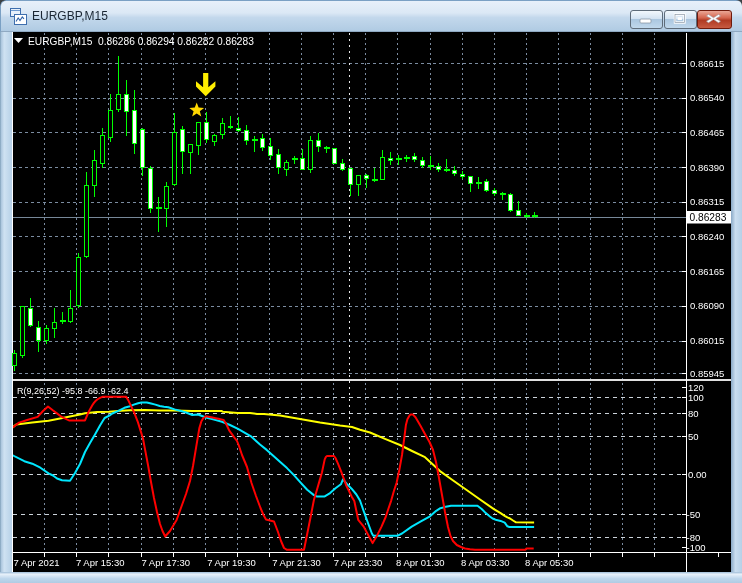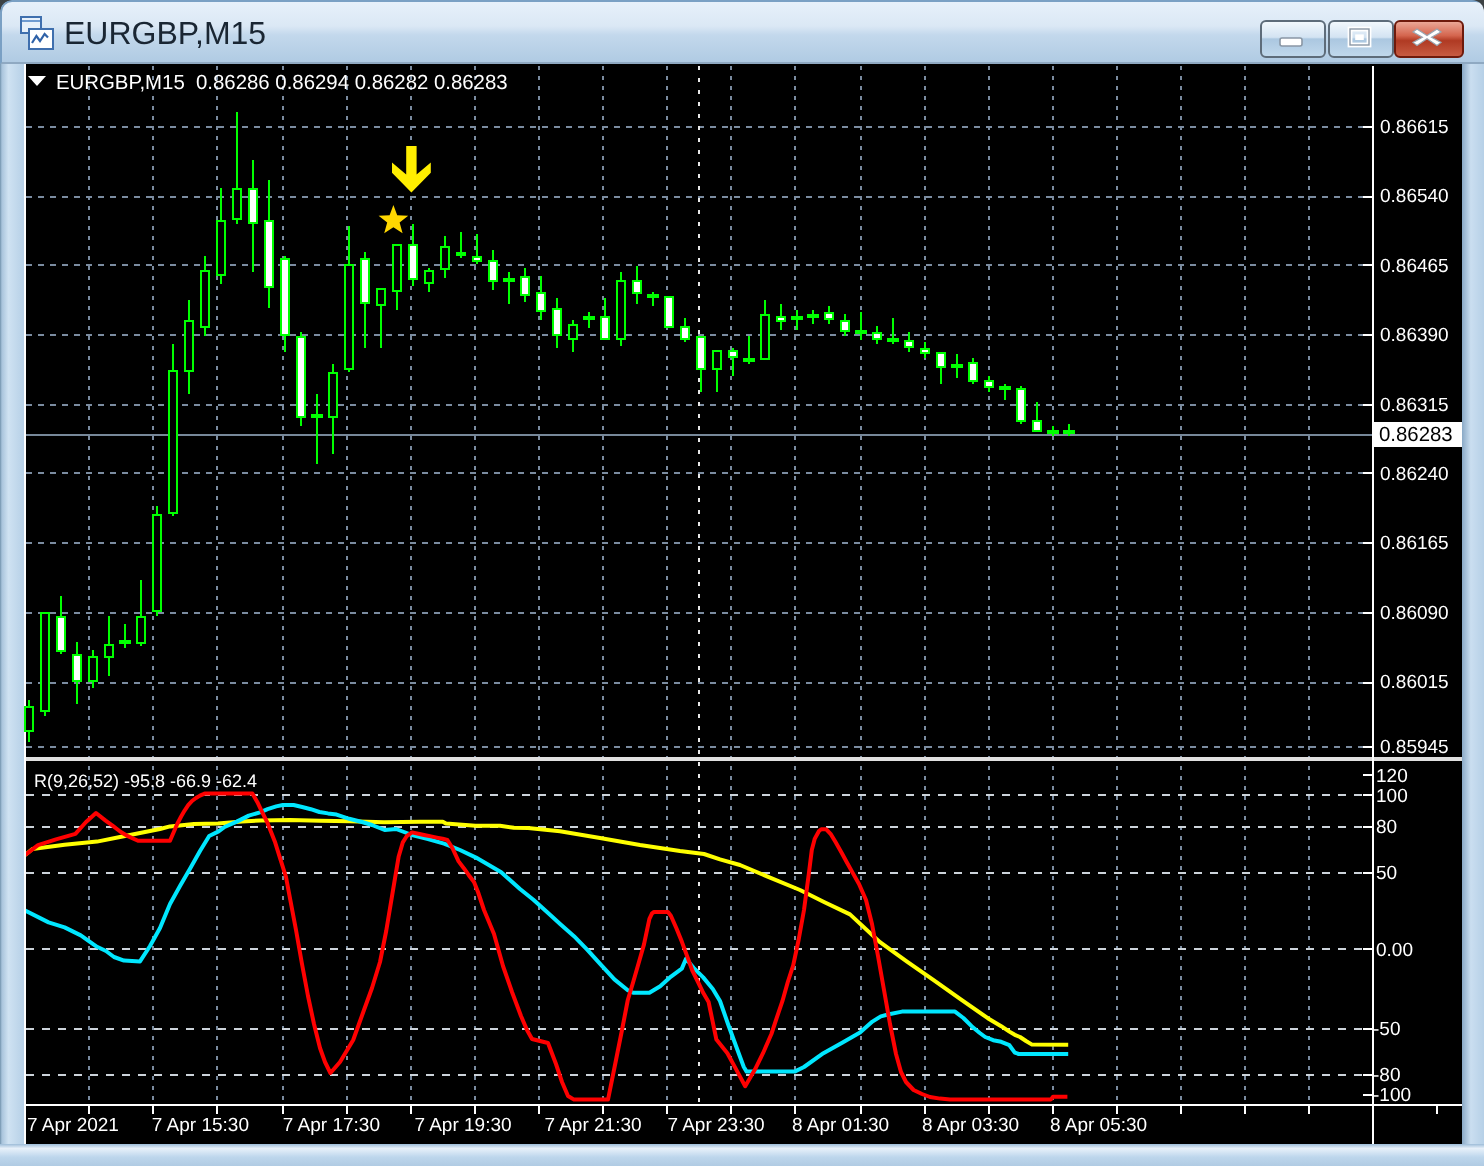--- a/index.html
+++ b/index.html
@@ -1,16 +1,16 @@
 <!DOCTYPE html>
 <html><head><meta charset="utf-8"><style>
 html,body{margin:0;padding:0;width:742px;height:583px;background:#3c4144;overflow:hidden;font-family:"Liberation Sans",sans-serif}
 #win{position:absolute;left:0;top:0;width:742px;height:583px;border-radius:6px 6px 0 0;overflow:hidden}
 #titlebar{position:absolute;left:0;top:0;width:742px;height:30px;background:linear-gradient(#e7f0fa 0%,#dbe8f5 40%,#c3d8ec 55%,#b0cbe3 100%);border-radius:6px 6px 0 0;border-top:1px solid #7aa0c4;border-left:1px solid #7aa0c4;border-right:1px solid #7aa0c4;border-bottom:1px solid #8fa9c2}
-#titletxt{position:absolute;left:32px;top:9px;font-size:16px;color:#1a2633}
+#titletxt{position:absolute;left:32px;top:9px;font-size:12px;color:#1a2633}
 .border{position:absolute;background:linear-gradient(90deg,#7293ad 0%,#a9c4dc 8%,#cfe2f2 35%,#b6d0e7 100%)}
 #bleft{left:0;top:30px;width:12px;height:542px}
 #bright{left:731px;top:30px;width:11px;height:542px;background:linear-gradient(90deg,#8aa9c6 0%,#cadef0 40%,#b6d0e7 100%)}
 #bbottom{left:0;top:572px;width:742px;height:11px;background:linear-gradient(#9dbcd8 0%,#e8f1fa 20%,#bdd6ec 60%,#b0cbe3 100%)}
 .btn{position:absolute;top:10px;height:17px;border-radius:3px;border:1px solid #5e6c7a}
 .btnb{background:linear-gradient(#f2f8fd 0%,#d3e3f2 45%,#abc7e0 50%,#c0d8ec 100%)}
 #bmin{left:630px;width:31px}
 #bmax{left:664px;width:31px}
 #bclose{left:697px;width:33px;background:linear-gradient(#eba796 0%,#d4654e 40%,#b03a23 55%,#c75b42 100%);border-color:#6e1a0c}
 .glyph{position:absolute}

